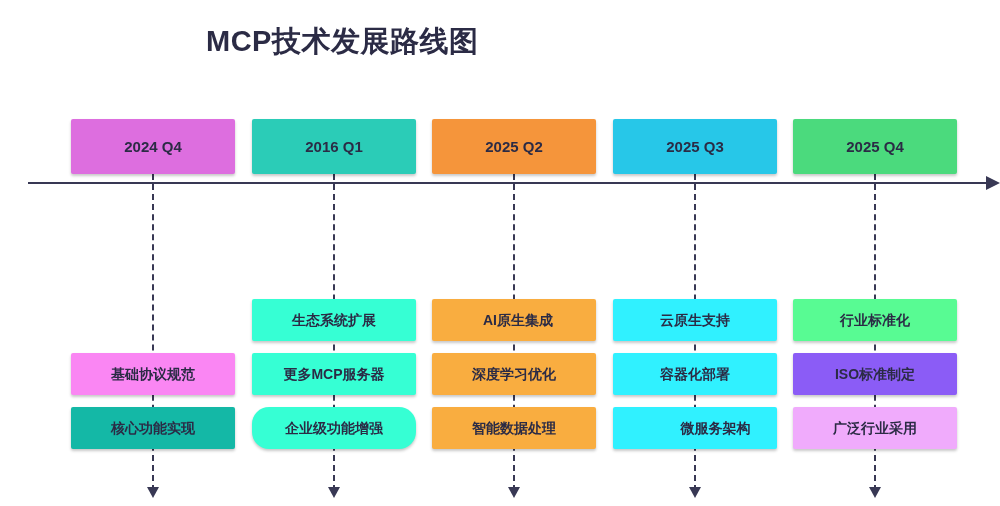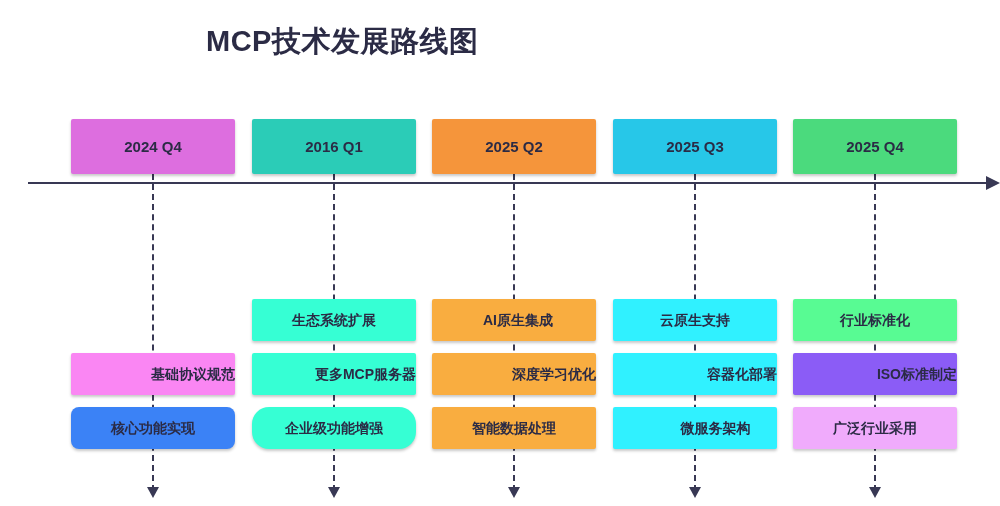--- a/index.html
+++ b/index.html
@@ -89,21 +89,21 @@
     line-height: 42px;
     text-align: center;
     font-size: 14px;
     font-weight: 700;
     color: var(--ink);
     border-radius: 2px;
     box-shadow: 0 2px 3px rgba(0,0,0,0.22);
     z-index: 1;
   }
   .i1 { top: 180px; }
-  .i2 { top: 234px; text-align: right; }
+  .i2 { top: 234px; }
   .i3 { top: 288px; }
   .down-arrowhead {
     position: absolute;
     left: calc(50% - 6px);
     top: 368px;
     width: 0; height: 0;
     border-left: 6px solid transparent;
     border-right: 6px solid transparent;
     border-top: 11px solid var(--axis);
     z-index: 1;
@@ -116,21 +116,21 @@
 
   <div class="title">MCP技术发展路线图</div>
 
   <div class="axis-line"></div>
   <div class="axis-arrowhead"></div>
 
   <div class="column col-0">
     <div class="vdash"></div>
     <div class="hdr" style="background: rgb(221, 110, 223);">2024 Q4</div>
     <div class="item i2" style="background: rgb(250, 134, 243);">基础协议规范</div>
-    <div class="item i3" style="background: #3b82f6; border-radius: 8px;">核心功能实现</div>
+    <div class="item i3" style="background: #14b8a6;">核心功能实现</div>
     <div class="down-arrowhead"></div>
   </div>
 
   <div class="column col-1">
     <div class="vdash"></div>
     <div class="hdr" style="background: rgb(43, 204, 183);">2016 Q1</div>
     <div class="item i1" style="background: rgb(54, 255, 212);">生态系统扩展</div>
     <div class="item i2" style="background: rgb(54, 255, 212);">更多MCP服务器</div>
     <div class="item i3" style="background: rgb(54, 255, 212); border-radius: 17px;">企业级功能增强</div>
     <div class="down-arrowhead"></div>

